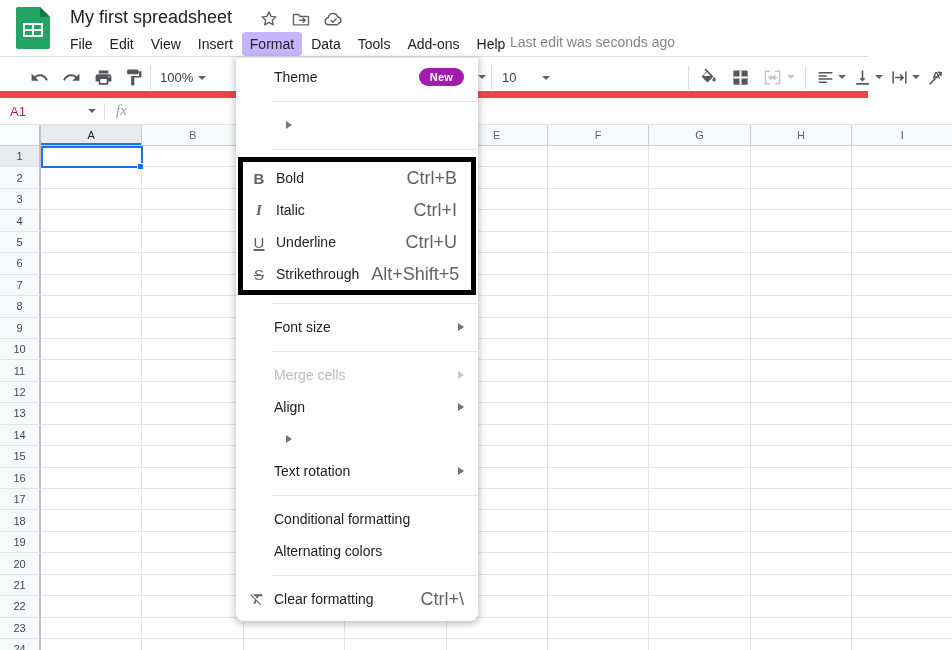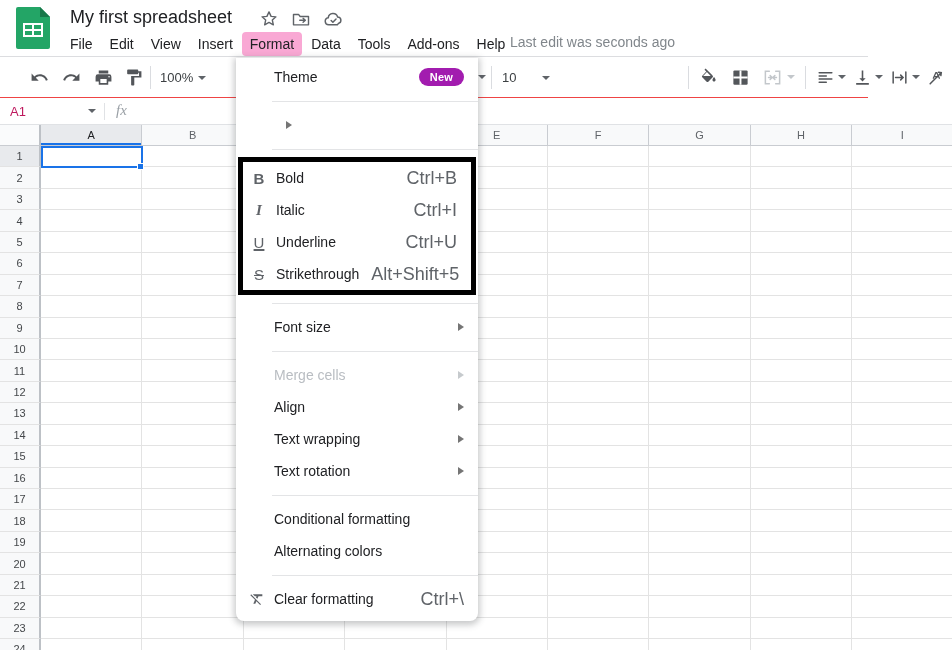--- a/index.html
+++ b/index.html
@@ -8,26 +8,26 @@
          font-family:"Liberation Sans", sans-serif; color:#202124; }
 
   
   .titlebar { position:absolute; left:0; top:0; width:952px; height:56px; background:#fff; }
   .logo { position:absolute; left:16px; top:7px; width:34px; height:42px; }
   .page-title { position:absolute; left:70px; top:7px; font-size:18px; color:#202124; white-space:nowrap; }
   .title-icons { position:absolute; left:258px; top:8px; display:flex; gap:10px; align-items:center; }
   .title-icons .tico { width:22px; height:22px; display:flex; align-items:center; justify-content:center; }
   .menubar { position:absolute; left:62px; top:31px; display:flex; align-items:center; height:25px; }
   .menu-btn { font-size:14px; color:#202124; padding:4px 8px; margin-right:1px; border-radius:4px; cursor:default; white-space:nowrap; }
-  .menu-btn.active { background:#f9a8d4;text-align:center; }
+  .menu-btn.active { background:#c4b5fd;text-align:center; }
   .last-edit { position:absolute; left:510px; top:34px; font-size:14px; color:#80868b; white-space:nowrap; }
 
   
   .toolbar { position:absolute; left:0; top:56px; width:868px; height:42px; background:#fff;
-             border-top:1px solid #dcdde0; border-bottom:1px solid #ef4444; }
+             border-top:1px solid #dcdde0; border-bottom:7px solid #ef4444; }
   .tbtn { position:absolute; top:8px; width:26px; height:25px; display:flex; align-items:center; justify-content:center; border-radius:2px; }
   .ti { width:19px; height:19px; fill:#53565a; }
   .ti.stroke { fill:none; stroke:#53565a; stroke-width:1.9; stroke-linecap:round; }
   .vdiv { position:absolute; top:9px; width:1px; height:23px; background:#dadce0; }
   .caret { width:0; height:0; border-left:4px solid transparent; border-right:4px solid transparent; border-top:4px solid #5f6368; display:inline-block; }
   .caret.dis { border-top-color:#c3c7cb; }
   .zoom-box { position:absolute; left:156px; top:8px; width:54px; height:25px; display:flex; align-items:center; justify-content:space-between; padding:0 4px; font-size:13px; color:#3c4043; }
   .fs-box { position:absolute; left:494px; top:8px; width:64px; height:25px; display:flex; align-items:center; justify-content:space-between; padding:0 8px; font-size:13px; color:#3c4043; }
   .anno-tb { position:absolute; left:570px; top:62px; border:4px solid #000; display:flex; align-items:center; padding:1px 2px; background:#fff; }
   .anno-tb .fbtn { width:24px; height:20px; display:flex; align-items:center; justify-content:center; font-size:15px; color:#53565a; }
@@ -574,21 +574,20 @@
     <div class="mdivider"></div>
     <div class="menu-item disabled">
       <span class="mi-label">Merge cells</span>
       <span class="mi-arrow"></span>
     </div>
     <div class="menu-item">
       <span class="mi-label">Align</span>
       <span class="mi-arrow"></span>
     </div>
     <div class="menu-item">
-      <span class="mi-label">Text wrapping</span>
       <span class="mi-arrow"></span>
     </div>
     <div class="menu-item">
       <span class="mi-label">Text rotation</span>
       <span class="mi-arrow"></span>
     </div>
     <div class="mdivider"></div>
     <div class="menu-item">
       <span class="mi-label">Conditional formatting</span>
     </div>

